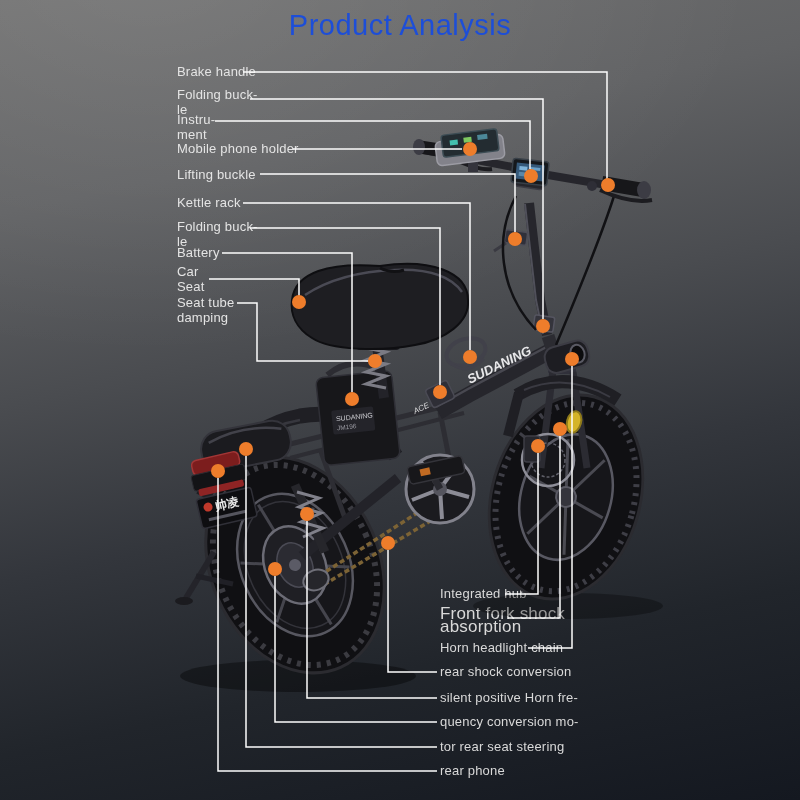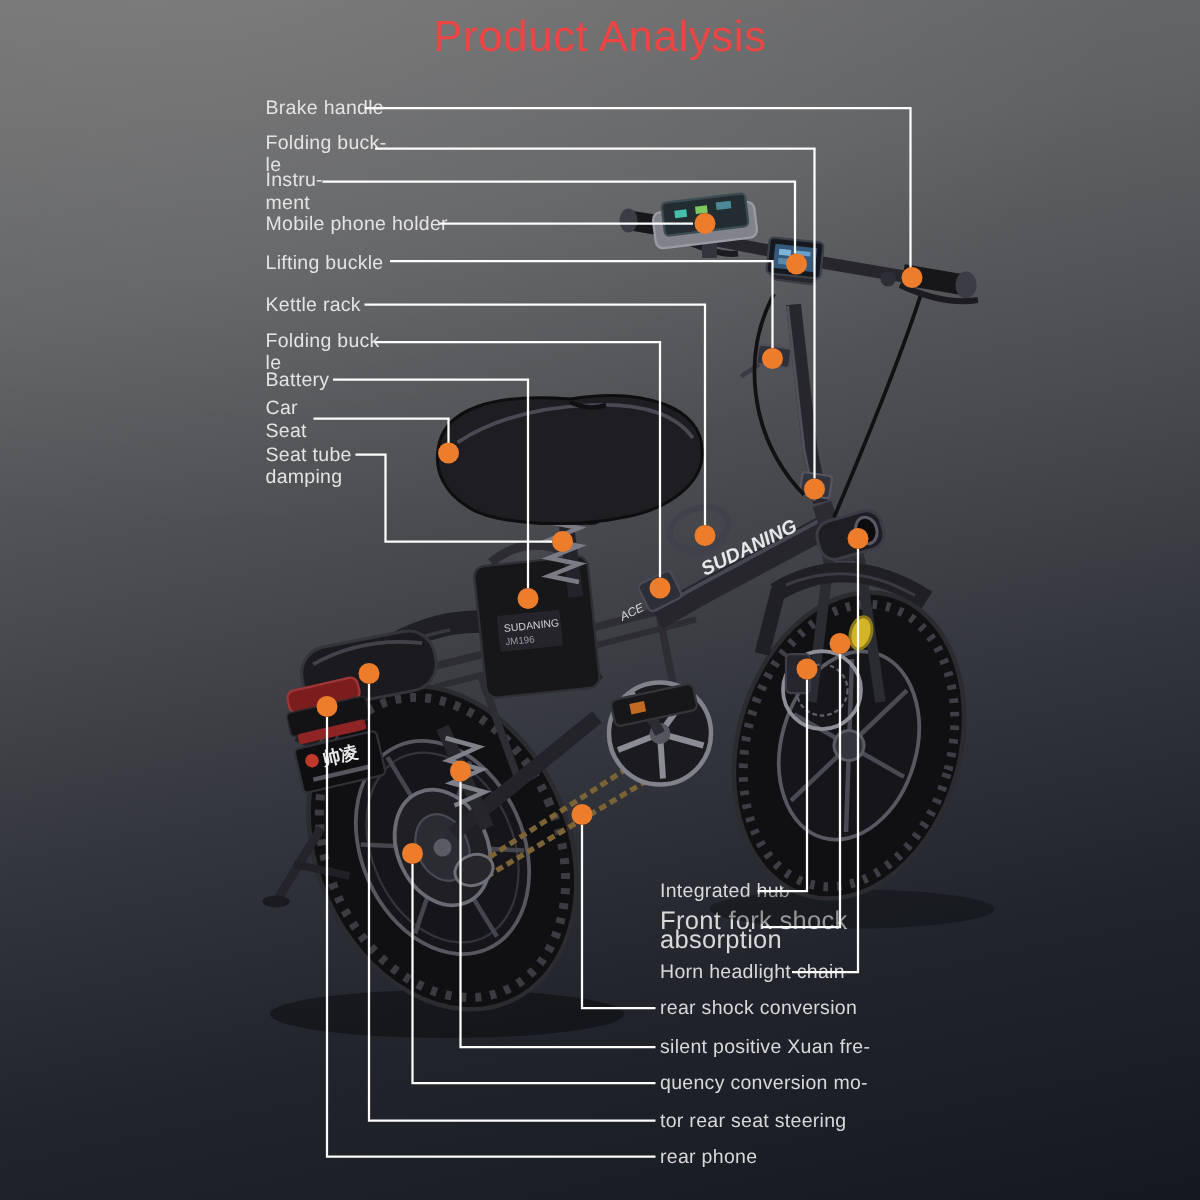--- a/index.html
+++ b/index.html
@@ -6,21 +6,21 @@
   body{
     width:800px;height:800px;overflow:hidden;position:relative;
     font-family:"Liberation Sans", sans-serif;
     background:
       radial-gradient(140% 90% at 18% -5%, rgba(255,255,255,0.10), rgba(255,255,255,0) 55%),
       linear-gradient(168deg,#6f6f6f 0%,#616264 22%,#4a4c50 42%,#33363c 60%,#21252b 78%,#141820 100%);
   }
   .stage{position:absolute;inset:0;width:800px;height:800px;}
   .title{
     position:absolute;top:9px;left:0;right:0;text-align:center;
-    font-size:29px;font-weight:400;color:#ef4444;letter-spacing:.5px;
+    font-size:29px;font-weight:400;color:#1d4ed8;letter-spacing:.5px;
   }
   .callout{
     position:absolute;color:#e4e4e4;font-size:13px;line-height:15px;
     white-space:pre-line;letter-spacing:.2px;
   }
   .callout.bottom{color:#d9d9d9;line-height:16px;}
   .callout.small{font-size:17px;line-height:13px;}
   svg.overlay{position:absolute;inset:0;z-index:5;}
   .lbl{z-index:2;}
 </style>
@@ -45,21 +45,21 @@
   <div class="callout lbl" style="left:177px;top:264px">Car
 Seat</div>
   <div class="callout lbl" style="left:177px;top:295px">Seat tube
 damping</div>
 
   <div class="callout bottom lbl" style="left:440px;top:586px">Integrated hub</div>
   <div class="callout bottom small lbl" style="left:440px;top:607px">Front fork shock
 absorption</div>
   <div class="callout bottom lbl" style="left:440px;top:640px">Horn headlight chain</div>
   <div class="callout bottom lbl" style="left:440px;top:664px">rear shock conversion</div>
-  <div class="callout bottom lbl" style="left:440px;top:690px">silent positive Xuan fre-</div>
+  <div class="callout bottom lbl" style="left:440px;top:690px">silent positive Horn fre-</div>
   <div class="callout bottom lbl" style="left:440px;top:714px">quency conversion mo-</div>
   <div class="callout bottom lbl" style="left:440px;top:739px">tor rear seat steering</div>
   <div class="callout bottom lbl" style="left:440px;top:763px">rear phone</div>
 
   <svg class="overlay" viewBox="0 0 800 800">
 
     <g>
 
       <g>
         <ellipse cx="298" cy="676" rx="118" ry="16" fill="rgba(0,0,0,0.38)"></ellipse>

